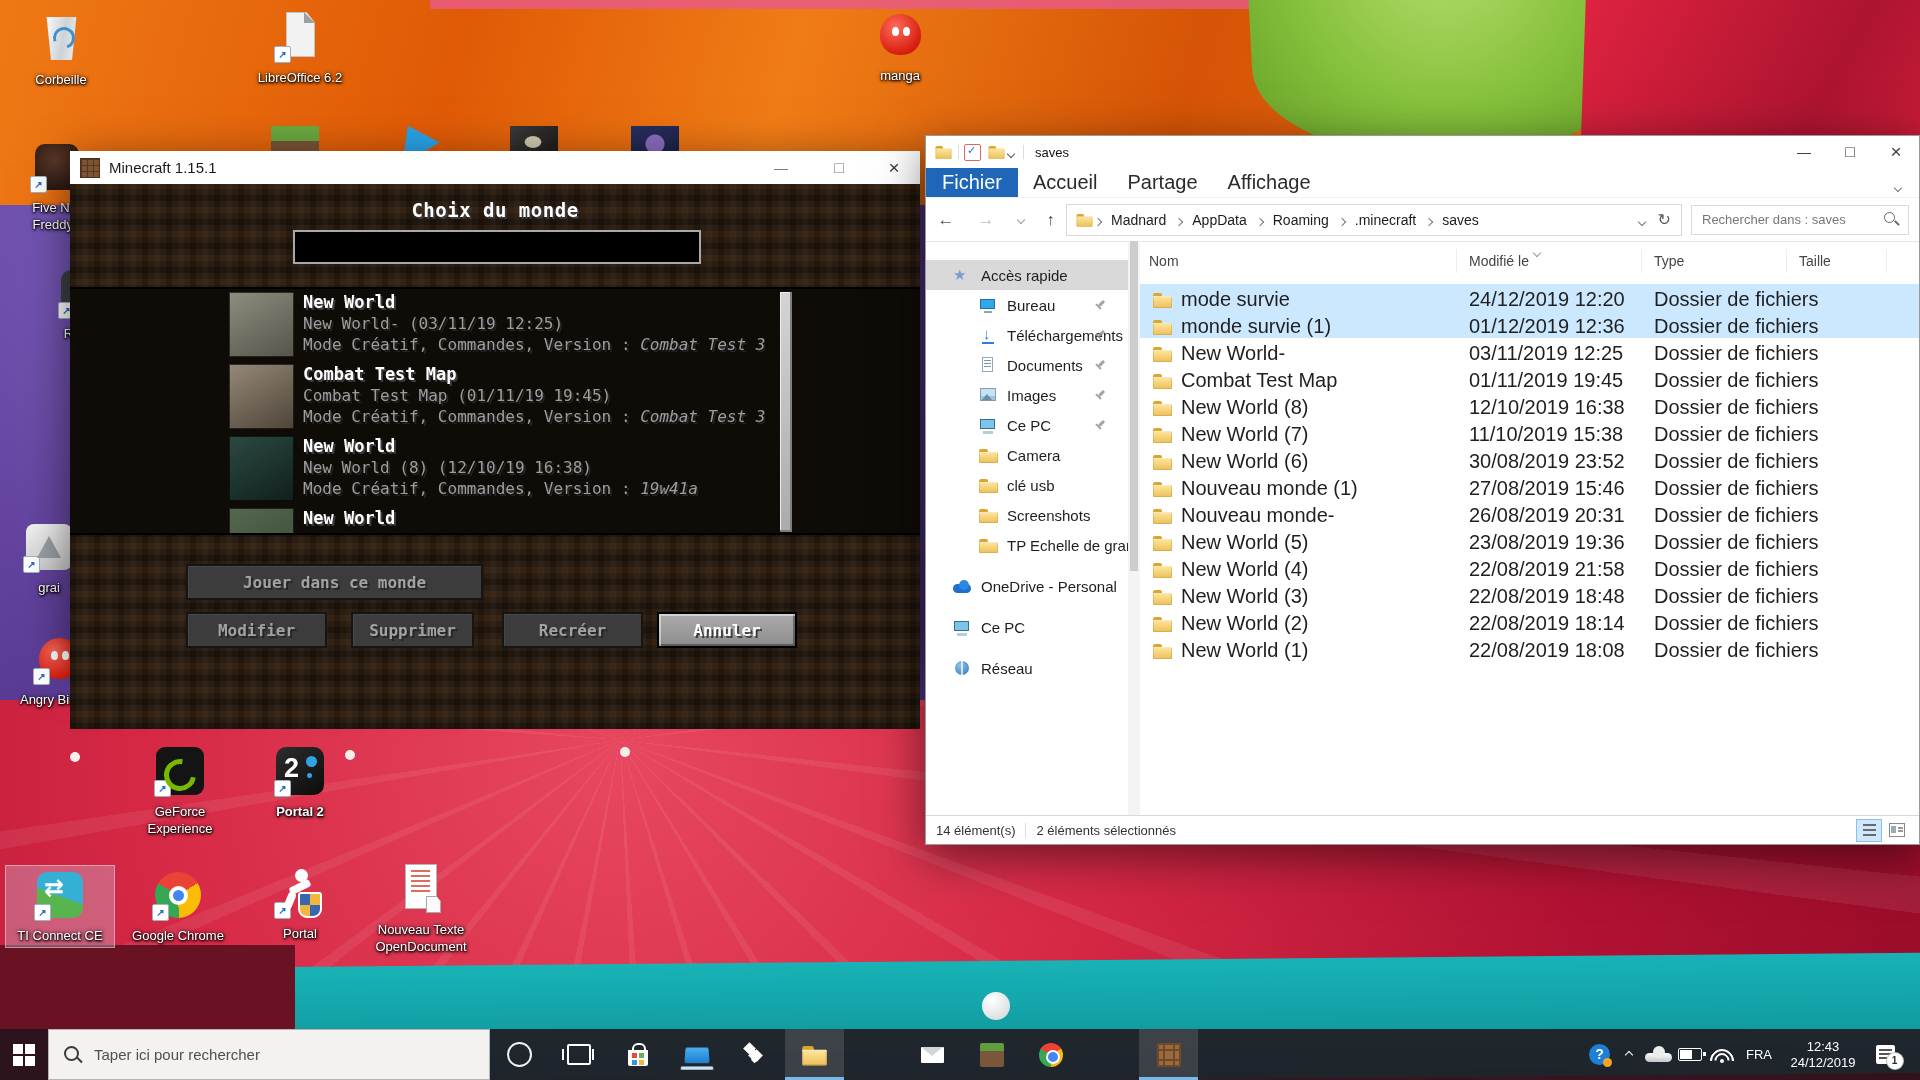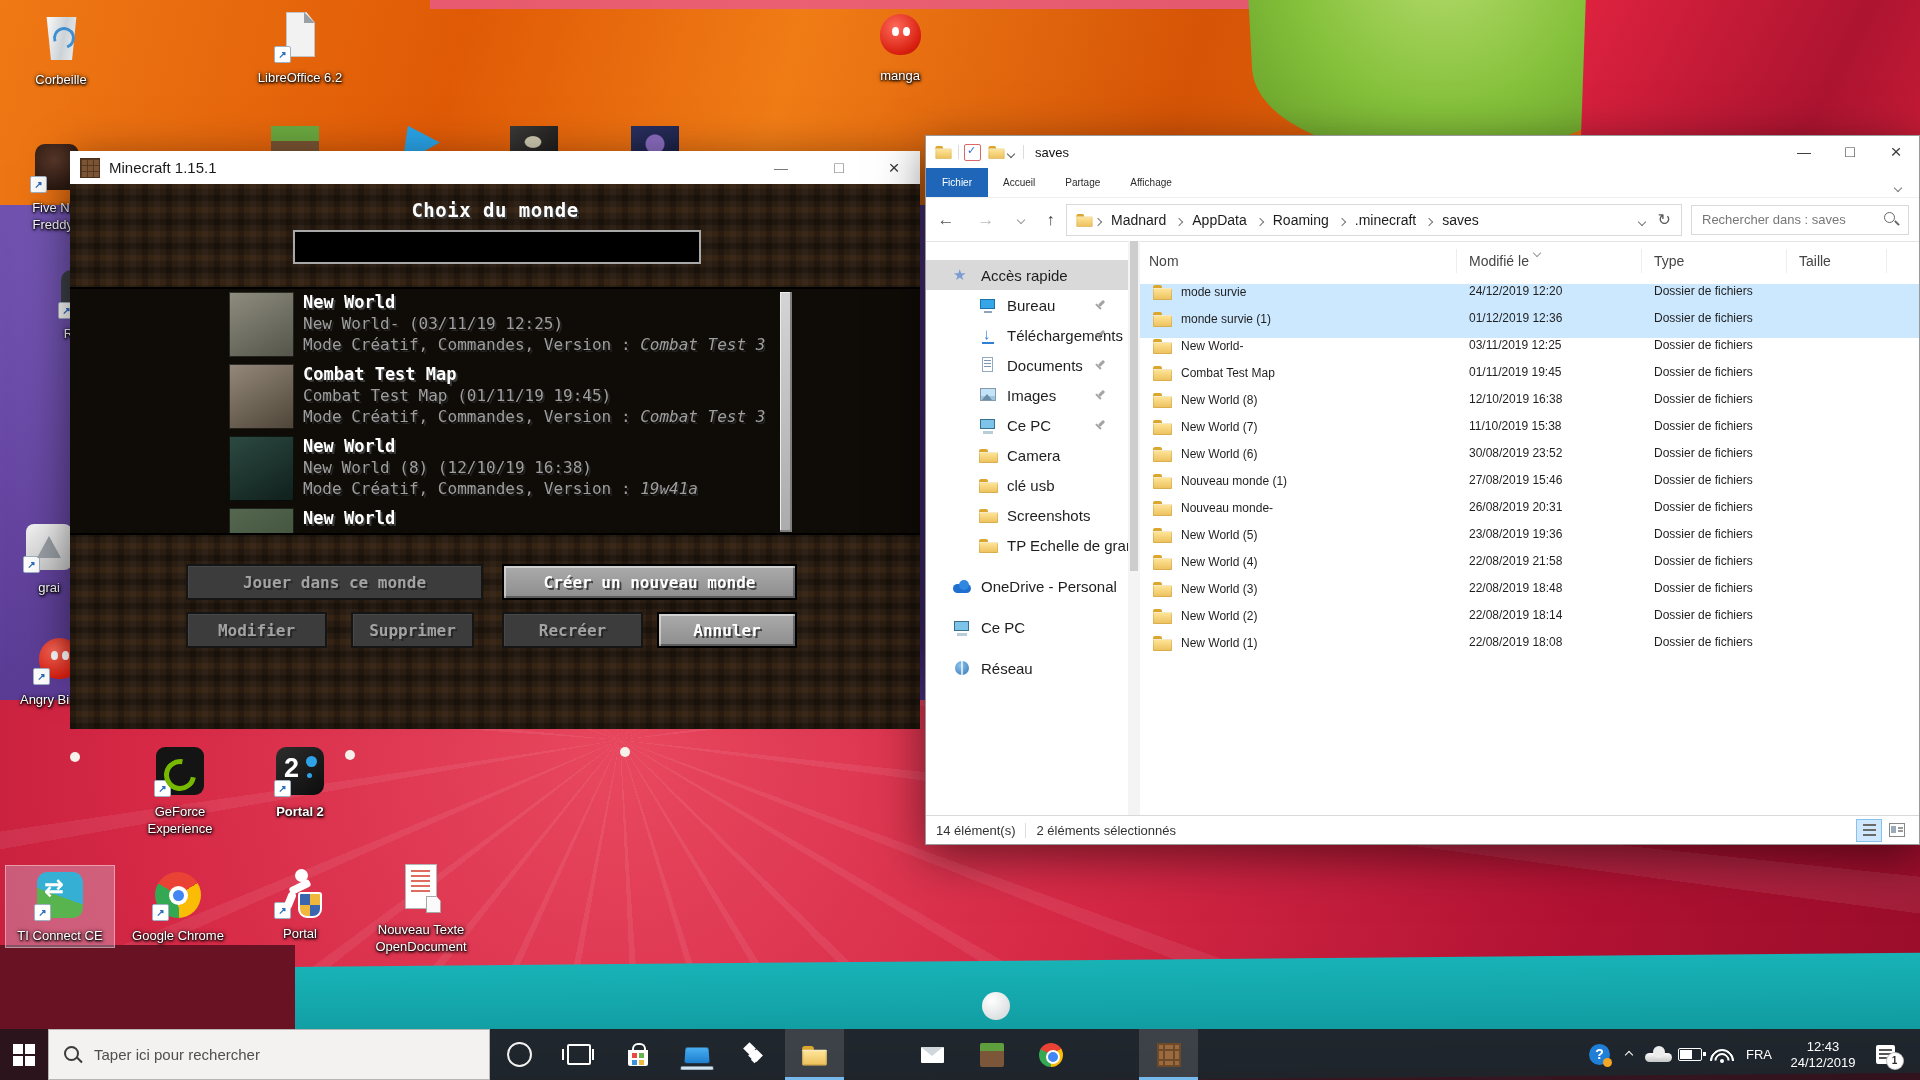--- a/index.html
+++ b/index.html
@@ -201,21 +201,21 @@
   .ex-titlebar{height:32px;display:flex;align-items:center;padding-left:8px;position:relative}
   .fol.sm{transform:scale(.85)}
   .qsep{width:1px;height:14px;background:#dcdcdc;margin:0 5px}
   .q-check{width:15px;height:15px;background:#fff;border:1px solid #d66;border-radius:2px;position:relative}
   .q-check::before{content:"\2713";position:absolute;left:2px;top:-1px;font-size:11px;color:#2a6fd0}
   .qchv{color:#555;margin:0 4px 0 2px}
   .ex-title{font-size:13px;color:#111;margin-left:6px;flex:1}
   .ex-ctrl{display:flex;height:32px}
   .exc{width:46px;display:flex;align-items:center;justify-content:center;color:#404040;font-size:14px}
   .ex-tabs{height:29px;display:flex;align-items:stretch;position:relative;border-bottom:1px solid #f0f0f0}
-  .tab{padding:0 15px;display:flex;align-items:center;font-size:10px;color:#2b2b2b}
+  .tab{padding:0 15px;display:flex;align-items:center;font-size:20px;color:#2b2b2b}
   .tab-file{background:#1f66b8;color:#fff;padding:0 16px}
   .rib-chev{position:absolute;right:18px;top:9px;color:#777}
   .ex-addr{height:43px;display:flex;align-items:center;border-bottom:1px solid #e4e4e4;padding-right:10px}
   .nav{display:flex;align-items:center;width:140px;justify-content:space-around;flex:0 0 140px}
   .ar{font-size:17px;line-height:1}
   .ar-back{color:#5a5a5a}.ar-fwd{color:#bdbdbd}.ar-up{color:#3f3f3f;font-size:16px}
   .nav .chv{color:#999}
   .addrbox{flex:1;height:30px;border:1px solid #d9d9d9;display:flex;align-items:center;padding:0 6px 0 8px;margin-right:9px;
     font-size:14px;color:#1c1c1c}
   .crumb{padding:0 9px;white-space:nowrap}
@@ -239,21 +239,21 @@
   .slabel{margin-left:10px;white-space:nowrap;overflow:hidden;flex:1}
   .srow .pin{position:absolute;right:22px;top:9px}
   .ex-sidescroll{width:12px;flex:0 0 12px;background:#f4f4f4;position:relative}
   .ex-sidescroll::before{content:"";position:absolute;left:2px;right:2px;top:0;height:330px;background:#cdcdcd}
   .ex-main{flex:1;position:relative;padding-top:43px;overflow:hidden}
   .ex-header{position:absolute;top:8px;left:0;height:24px;display:flex;font-size:14px;color:#454545}
   .hc{display:flex;align-items:center;padding-left:12px;border-right:1px solid #ededed;box-sizing:border-box}
   .c-name{width:317px}.c-date{width:185px}.c-type{width:145px}.c-size{width:100px}
   .hc.c-name{padding-left:9px}
   .sortchv{position:absolute;left:394px;top:-6px;color:#999}
-  .exrow{height:27px;display:flex;align-items:flex-start;font-size:12px;color:#1f1f1f;cursor:default}
+  .exrow{height:27px;display:flex;align-items:flex-end;font-size:20px;color:#1f1f1f;cursor:default}
   .exrow.sel{background:#cce8ff}
   .exrow .c-name{display:flex;align-items:center;padding-left:13px;box-sizing:border-box}
   .fname{margin-left:9px;white-space:nowrap;overflow:hidden}
   .exrow .c-date,.exrow .c-type,.exrow .c-size{padding-left:12px;box-sizing:border-box;white-space:nowrap}
   .ex-status{position:absolute;left:0;right:0;bottom:0;height:28px;border-top:1px solid #d9d9d9;display:flex;
     align-items:center;font-size:13px;color:#333;padding-left:10px;background:#fff}
   .st-sep{width:1px;height:15px;background:#dcdcdc;margin:0 10px}
   .vbtns{margin-left:auto;display:flex;padding-right:10px}
   .vbtn{width:24px;height:21px;margin-left:4px;display:flex;align-items:center;justify-content:center}
   .vbtn.active{background:#cfe8ff;box-shadow:0 0 0 1px #86c2ee}
@@ -509,21 +509,20 @@
               <div class="wicon" style="background: linear-gradient(150deg, rgb(85, 104, 79), rgb(60, 74, 56));"></div>
               <div class="wtxt">
                 <div class="wt">New World</div>
                 <div class="wm">New World (6) (30/08/19 23:52)</div>
               </div>
             </div>
           </div>
         <div class="mc-scroll"></div>
       </div>
       <div class="mcb dis" id="b-play">Jouer dans ce monde</div>
-      <div class="mcb en" id="b-create">Créer un nouveau monde</div>
       <div class="mcb dis" id="b-edit">Modifier</div>
       <div class="mcb dis" id="b-del">Supprimer</div>
       <div class="mcb dis" id="b-recreate">Recréer</div>
       <div class="mcb en" id="b-cancel">Annuler</div>
     </div>
   </div>
 
   <div class="exwin">
     <div class="ex-titlebar">
       <span class="fol sm"></span>

